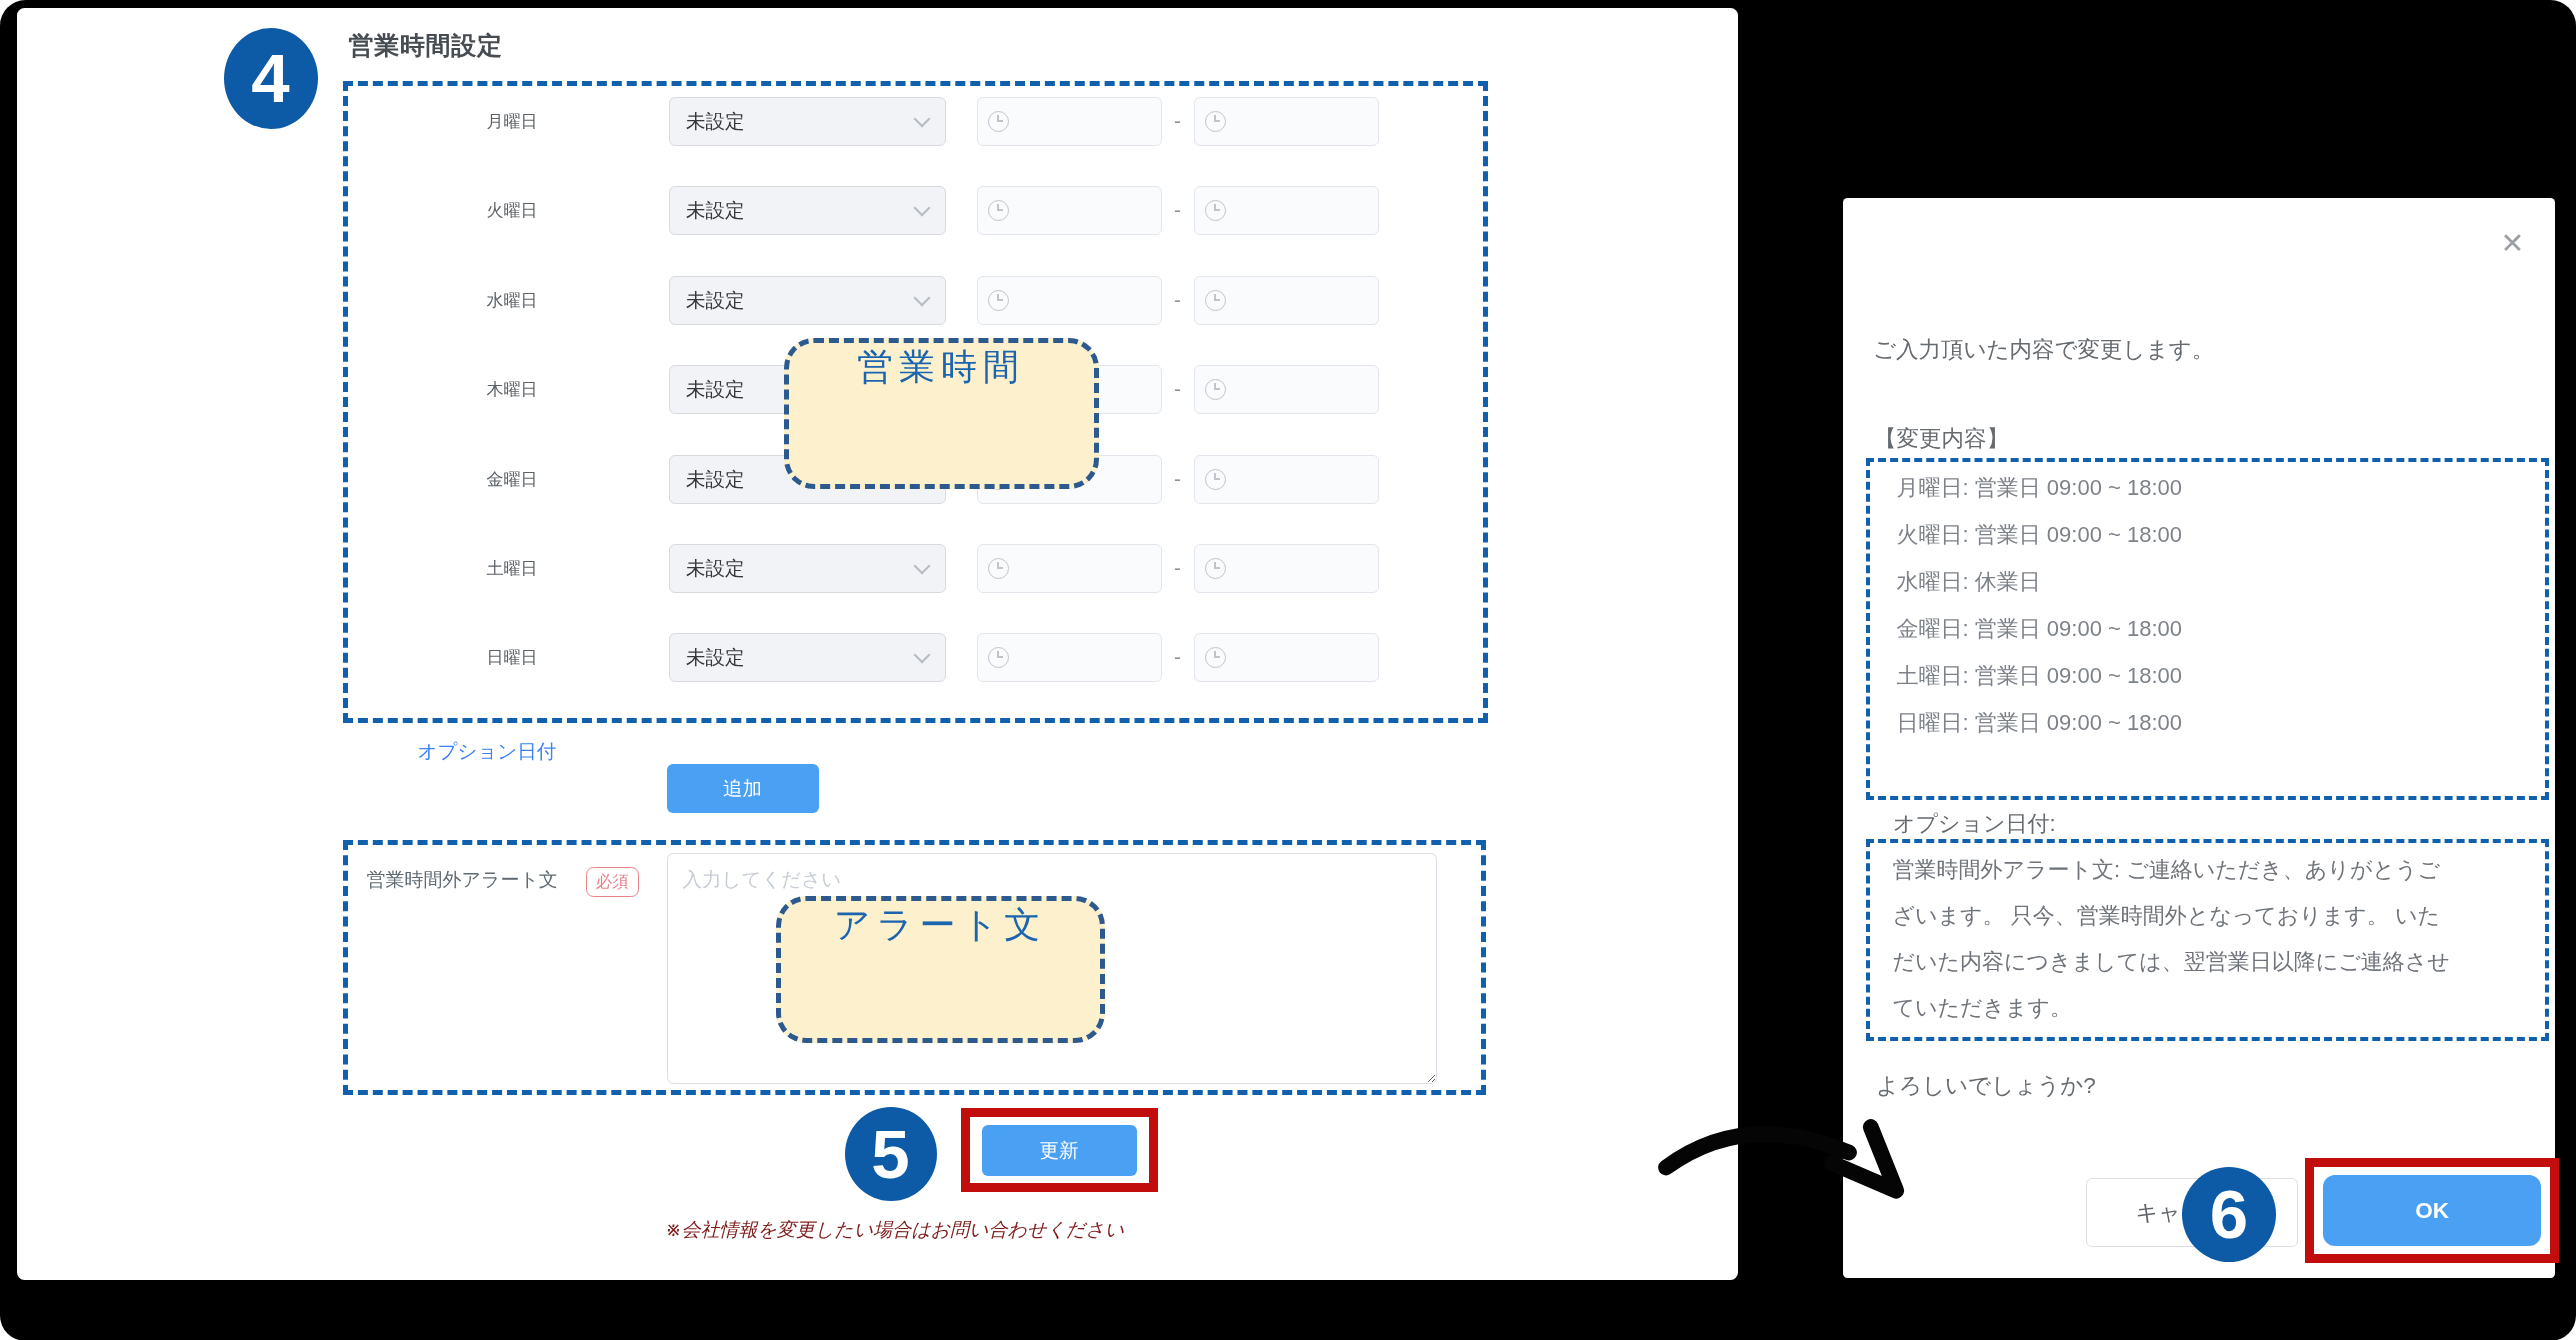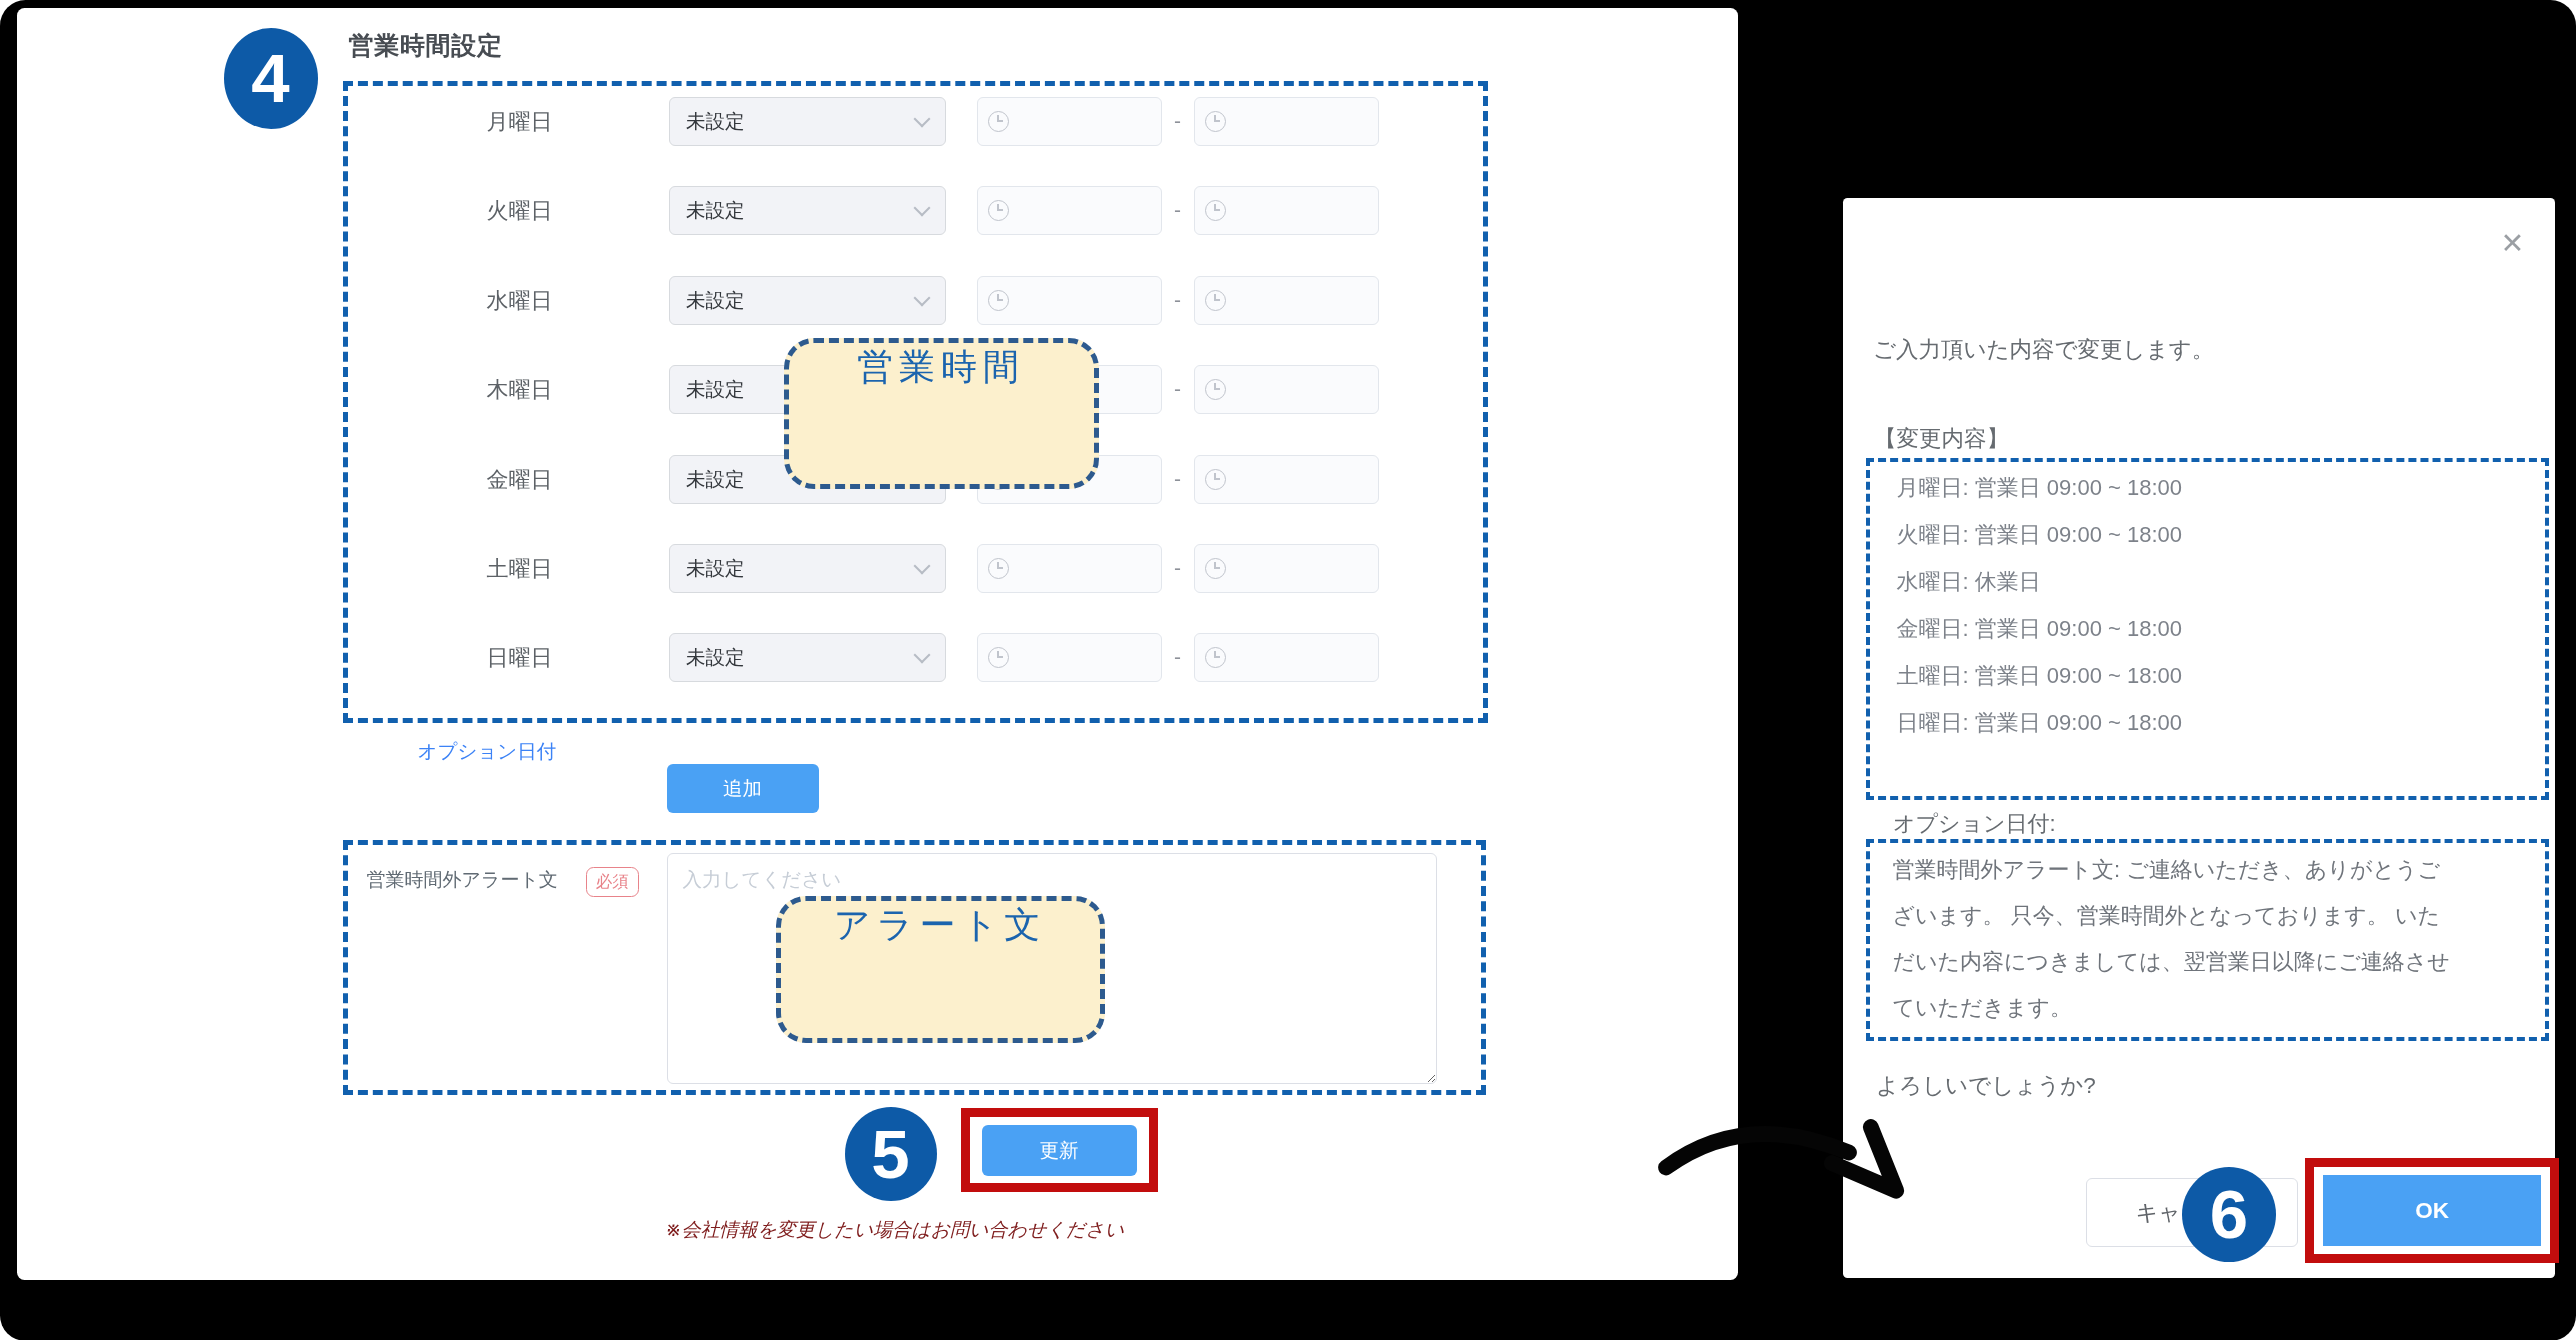--- a/index.html
+++ b/index.html
@@ -30,21 +30,21 @@
     position:absolute; left:332px; top:21px;
     font-size:25px; font-weight:700; color:#474c52; letter-spacing:0.7px;
   }
   .dashed-box { position:absolute; border:5.2px dashed #1160ae; }
   .box1 { left:326px; top:73px;   width:1145px; height:642px; }
   .box2 { left:326px; top:832px; width:1143px; height:255px; }
 
   .day-row { position:absolute; left:0; width:100%; height:49px; }
   .day-label {
     position:absolute; left:470px; width:82px; top:0; height:49px;
-    line-height:49px; font-size:22px; color:#5d6267;
+    line-height:49px; font-size:17px; color:#5d6267;
   }
   .select {
     position:absolute; left:652px; top:0; width:277px; height:49px;
     background:#f2f3f7; border:1.5px solid #d7dade; border-radius:6px;
     display:flex; align-items:center; padding:0 16.5px; cursor:pointer;
   }
   .select-text { font-size:19.5px; color:#33373c; flex:1; }
   .chev {
     width:12px; height:12px; margin-top:-6px;
     border-right:2.2px solid #b7bcc5; border-bottom:2.2px solid #b7bcc5;
@@ -128,21 +128,21 @@
     padding:3.7px 15px 3.7px 23px;
   }
   .alert-line { font-size:22px; color:#6f747b; line-height:46px; white-space:nowrap; }
   .q      { left:33px; top:872px; }
   .cancel {
     position:absolute; left:243px; top:980px; width:212px; height:69px;
     background:#fff; border:1.5px solid #dcdfe6; border-radius:6px;
     font-size:22px; color:#5f6368; font-family:inherit; cursor:pointer;
   }
   .red-frame.ok-frame { left:462px; top:960px; width:254px; height:105px; padding:8.2px 9px; }
-  .red-frame.ok-frame .blue-btn { width:100%; height:100%; font-size:22.5px; font-weight:600; border-radius:0; }
+  .red-frame.ok-frame .blue-btn { width:100%; height:100%; font-size:22.5px; font-weight:600; border-radius:12px; }
 
   .arrow { position:absolute; left:1633px; top:1079px; z-index:40; }
 </style>
 </head>
 <body>
 
 <div class="stage">
 
   <section class="panel left">
 

